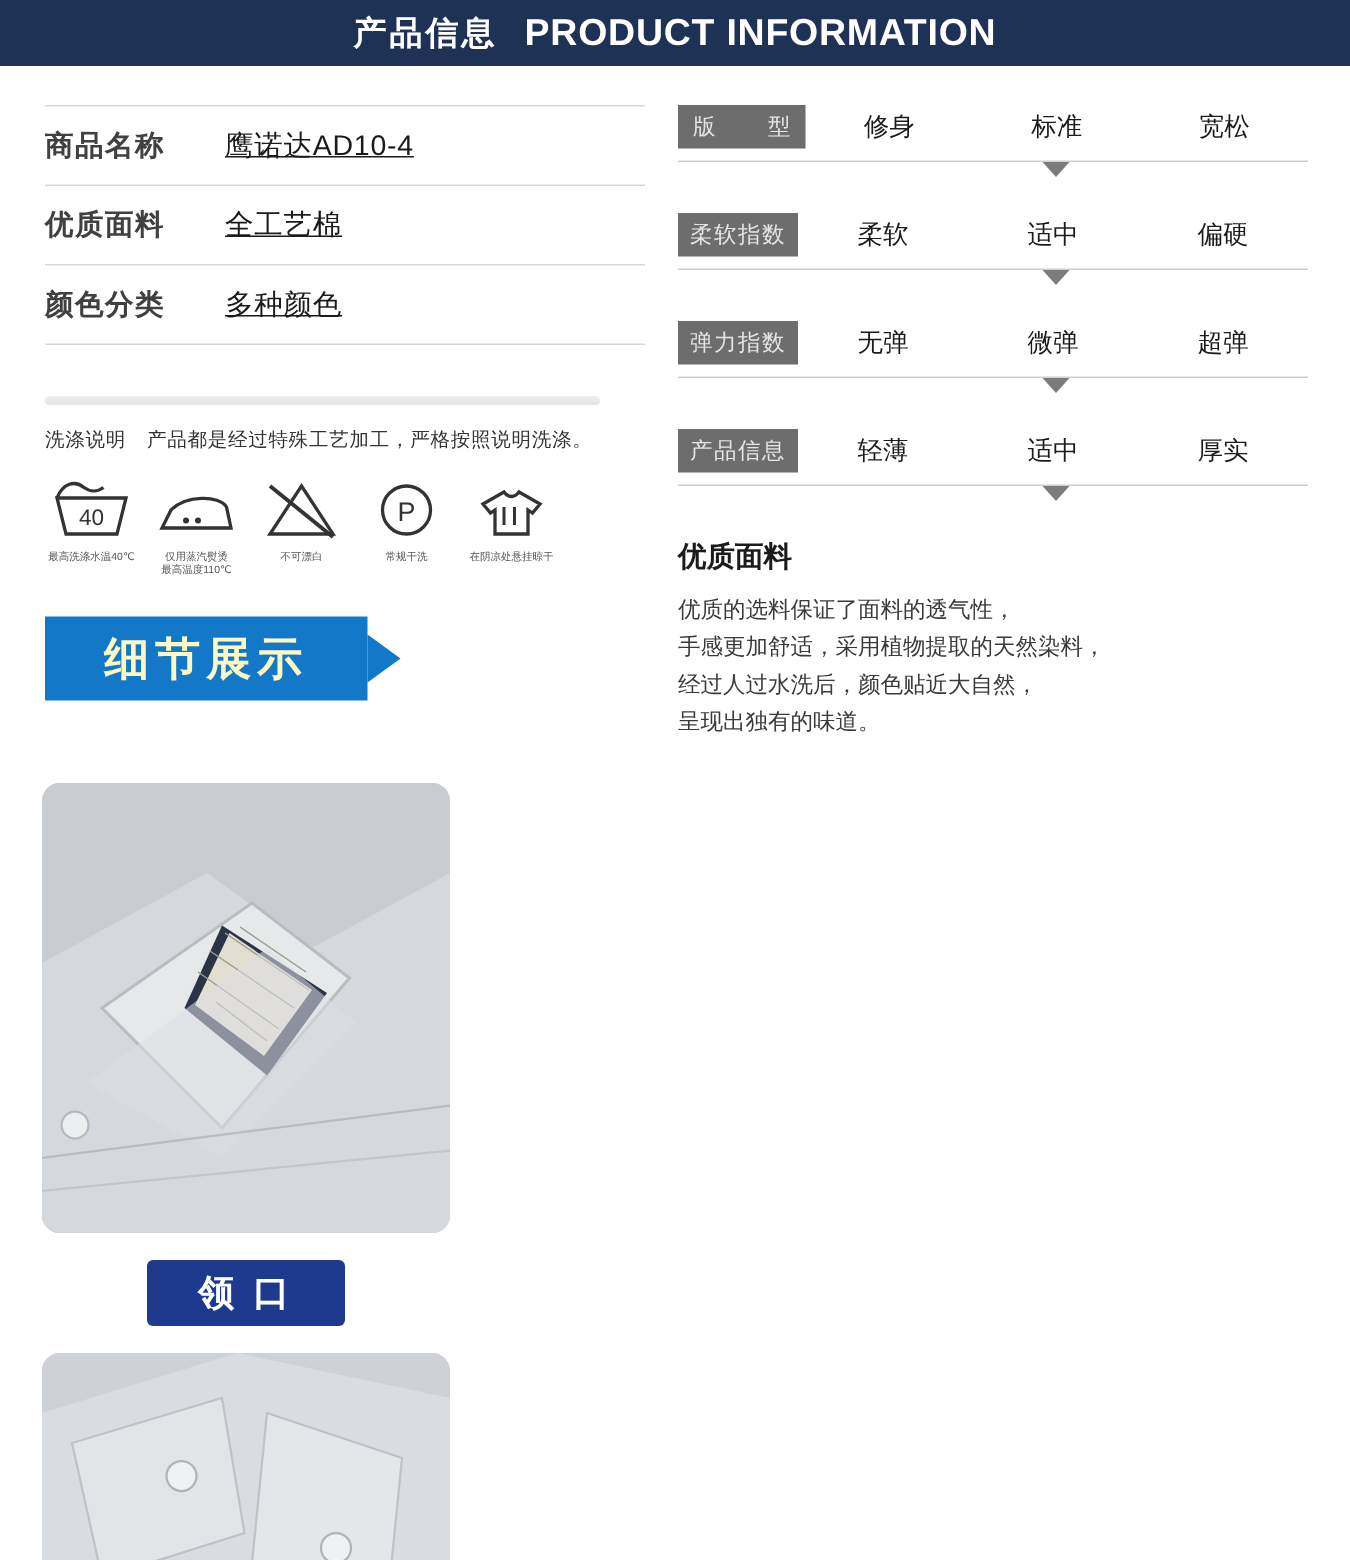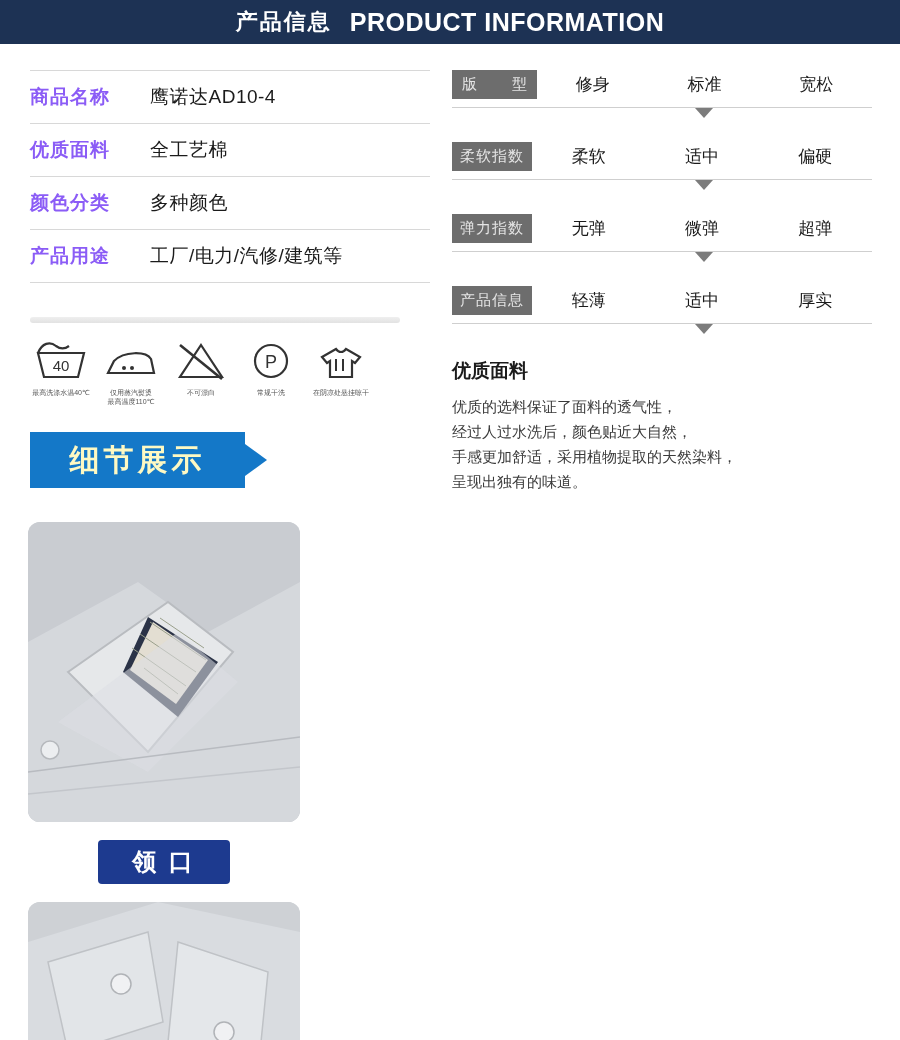--- a/index.html
+++ b/index.html
@@ -51,27 +51,28 @@
     display:flex;
     align-items:center;
     border-bottom:1px solid #d8d8d8;
     height:52px;
   }
   .spec-row:first-child{border-top:1px solid #d8d8d8;}
   .spec-label{
     width:120px;
     font-size:19px;
     font-weight:bold;
-    color:#8b5cf6;
+    color:#404040;
     letter-spacing:1px;
   }
   .spec-value{
     font-size:19px;
     color:#1b1b1b;
     letter-spacing:0.5px;
+    text-decoration:underline;
   }
   
   .wash-wrap{margin-top:34px;width:370px;}
   .wash-sep{
     height:6px;
     background:linear-gradient(to bottom,#efefef,#e2e2e2);
     border-radius:3px;
   }
   .wash-title{
     margin-top:14px;
@@ -225,28 +226,27 @@
         <div class="spec-value">鹰诺达AD10-4</div>
       </div>
       <div class="spec-row">
         <div class="spec-label">优质面料</div>
         <div class="spec-value">全工艺棉</div>
       </div>
       <div class="spec-row">
         <div class="spec-label">颜色分类</div>
         <div class="spec-value">多种颜色</div>
       </div>
-      <div class="spec-row">
-        <div class="spec-label">产品用途</div>
-        <div class="spec-value">工厂/电力/汽修/建筑等</div>
-      </div>
     </div>
 
     <div class="wash-wrap">
       <div class="wash-sep"></div>
+      <div class="wash-title">
+        <span class="lead">洗涤说明</span><span>产品都是经过特殊工艺加工，严格按照说明洗涤。</span>
+      </div>
 
       <div class="wash-icons">
 
         <div class="wash-item">
           <div class="glyph">
             <svg width="58" height="46" viewBox="0 0 58 46">
               <path d="M6 16 L52 16 L46 40 L12 40 Z" fill="none" stroke="#333" stroke-width="2.2"></path>
               <path d="M6 16 C10 6, 18 4, 24 9 C28 12, 33 12, 37 9" fill="none" stroke="#333" stroke-width="2.2"></path>
               <text x="29" y="34" font-size="15" font-family="Liberation Sans, sans-serif" text-anchor="middle" fill="#333">40</text>
             </svg>
@@ -361,22 +361,22 @@
         </div>
       </div>
       <div class="rate-arrow-line">
         <div class="rate-arrow" style="left:60%;"></div>
       </div>
     </div>
 
     <div class="fabric-title">优质面料</div>
     <div class="fabric-text">
       <div>优质的选料保证了面料的透气性，</div>
+      <div>手感更加舒适，采用植物提取的天然染料，</div>
       <div>经过人过水洗后，颜色贴近大自然，</div>
-      <div>手感更加舒适，采用植物提取的天然染料，</div>
       <div>呈现出独有的味道。</div>
     </div>
   </div>
 </div>
 
 <div class="photos">
 
   <div class="photo-cell">
     <div class="photo">
       <svg width="272" height="300" viewBox="0 0 272 300" preserveAspectRatio="none">

